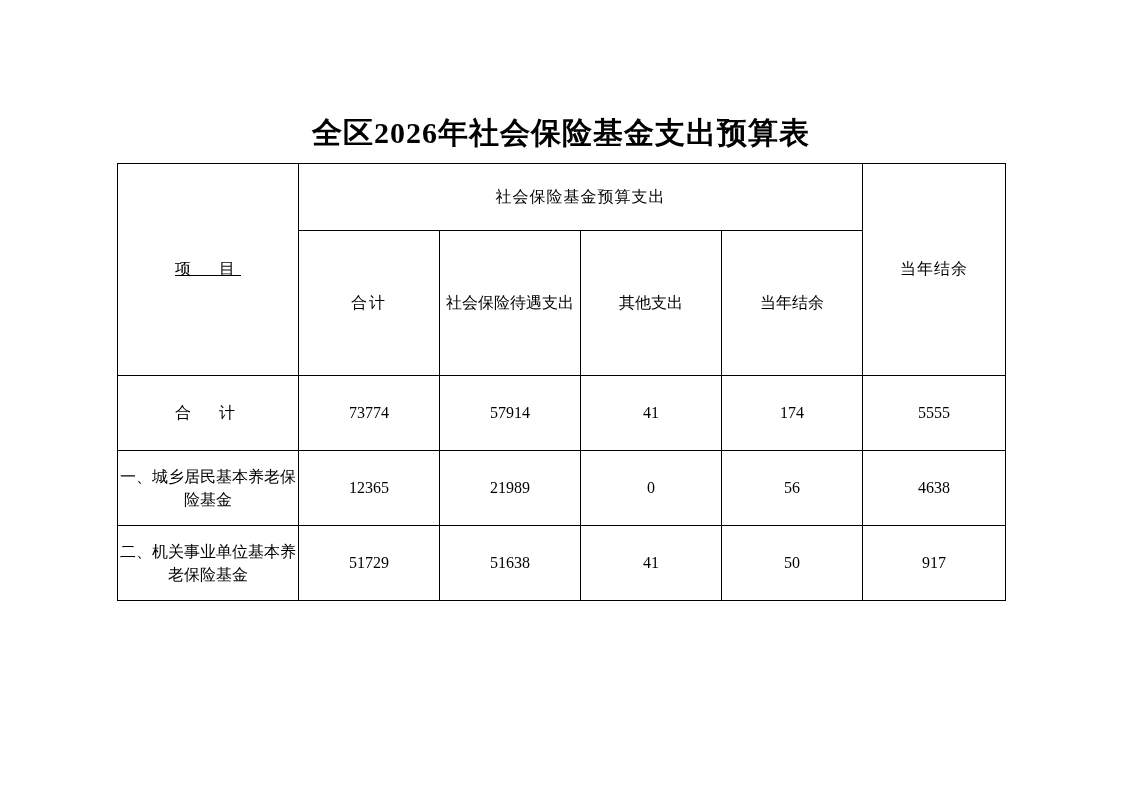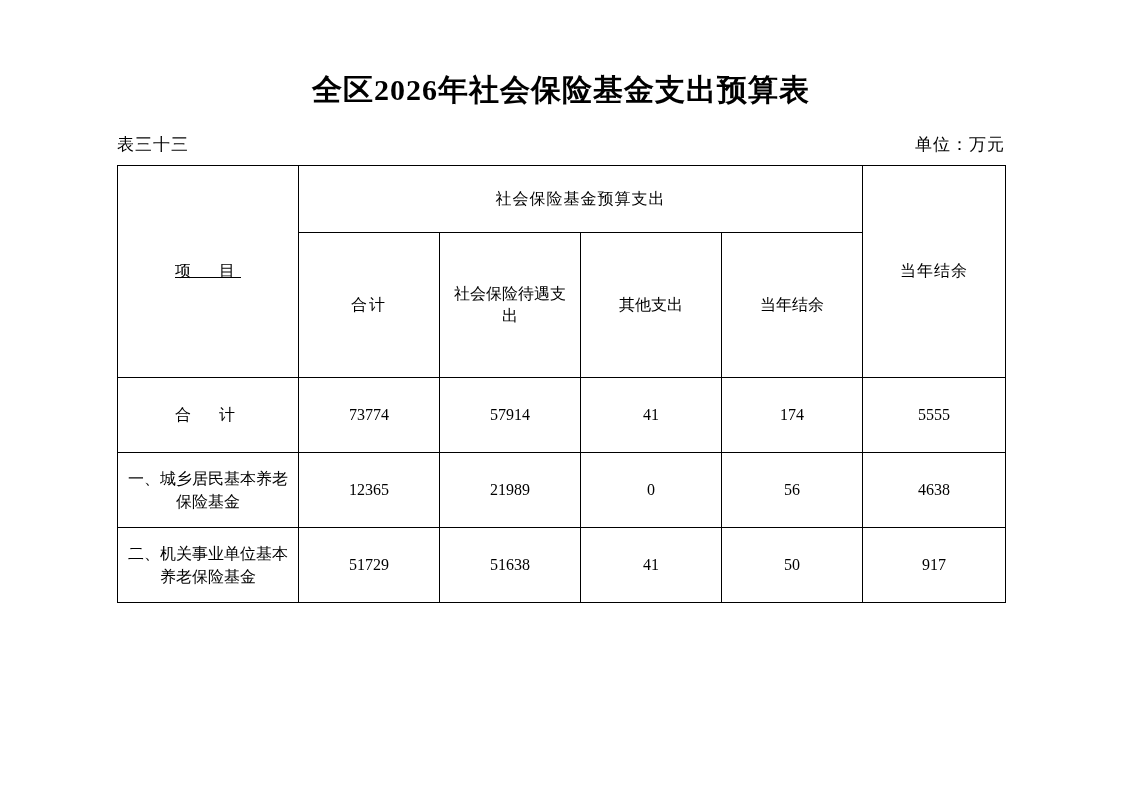--- a/index.html
+++ b/index.html
@@ -19,21 +19,21 @@
     width: 1122px;
     height: 793px;
     position: relative;
     box-sizing: border-box;
   }
   .doc-title {
     text-align: center;
     font-size: 30px;
     font-weight: bold;
     letter-spacing: 1px;
-    margin-top: 70px;
+    margin-top: 113px;
     font-family: "Liberation Serif", "DejaVu Serif", serif;
   }
   .meta-row {
     display: flex;
     justify-content: space-between;
     align-items: flex-end;
     margin: 22px 117px 0 117px;
     font-size: 17px;
   }
   .meta-left {
@@ -49,21 +49,21 @@
     margin: 9px 0 0 117px;
     width: 888px;
     table-layout: fixed;
   }
   table.budget td, table.budget th {
     border: 1px solid #000000;
     text-align: center;
     vertical-align: middle;
     font-weight: normal;
     font-size: 16px;
-    padding: 2px 8px;
+    padding: 2px 0;
   }
   .hdr-group {
     font-size: 18px;
     font-weight: bold;
     height: 62px;
     letter-spacing: 1px;
   }
   .hdr-item {
     font-size: 18px;
     font-weight: bold;
@@ -104,24 +104,20 @@
     padding-right: 8px;
   }
 </style>
 </head>
 <body>
 
 <div class="page">
 
   <div class="doc-title">全区2026年社会保险基金支出预算表</div>
 
-  <div class="meta-row">
-    <div class="meta-left">表三十三</div>
-    <div class="meta-right">单位：万元</div>
-  </div>
 
   <table class="budget">
     <colgroup>
       <col style="width:181px">
       <col style="width:141px">
       <col style="width:141px">
       <col style="width:141px">
       <col style="width:141px">
       <col style="width:143px">
     </colgroup>

